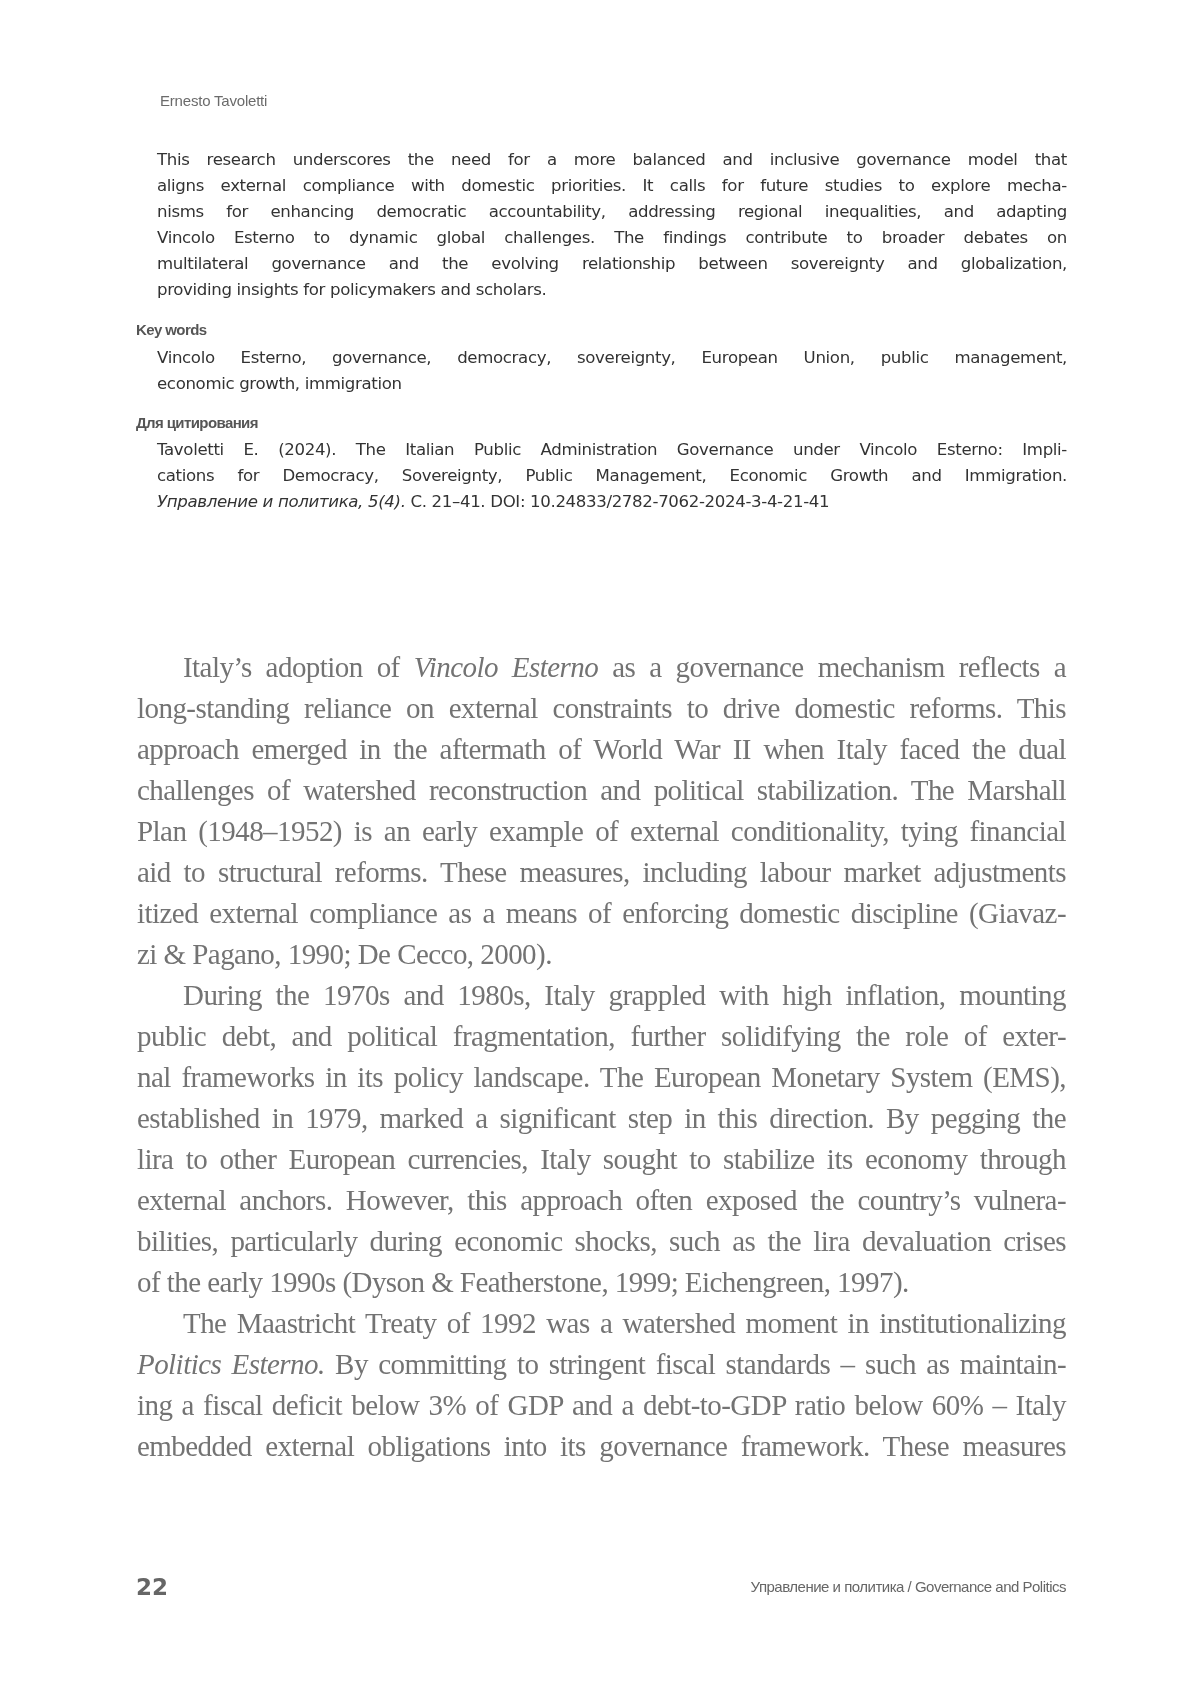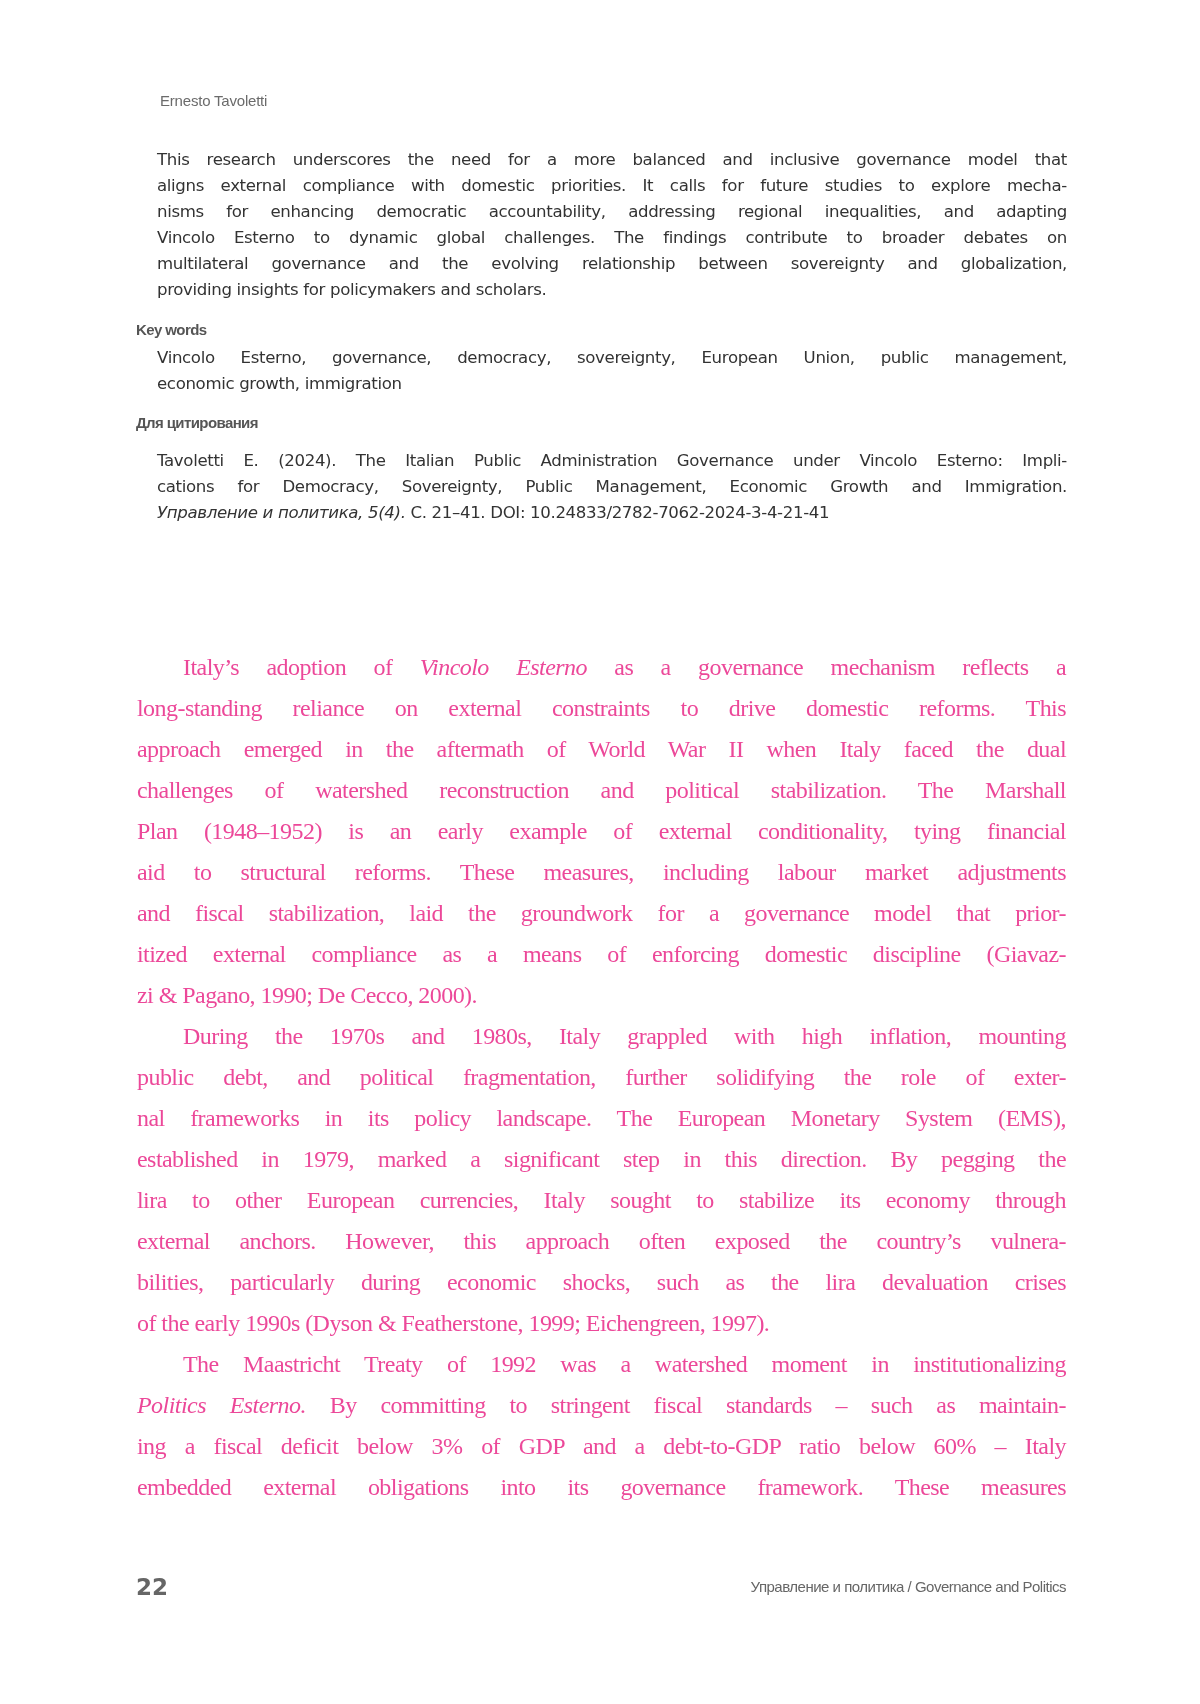--- a/index.html
+++ b/index.html
@@ -19,24 +19,24 @@
   .abstract-block .line { white-space: nowrap; display: block; text-align: justify; text-align-last: justify; }
   .abstract-block .line.last { text-align-last: left; }
   .label {
     font-family: "Liberation Sans", sans-serif; font-weight: bold; font-size: 15px; color: #555;
     letter-spacing: -0.6px;
     text-align: right;
   }
   .kw-label { left: 136px; top: 321px; }
   .kw-body { left: 157px; top: 345px; width: 910px; }
   .cite-label { left: 136px; top: 414px; }
-  .cite-body { left: 157px; top: 448px; width: 910px; }
+  .cite-body { left: 157px; top: 437px; width: 910px; }
   .body-text {
     left: 137px; top: 647px; width: 929px;
-    font-family: "Liberation Serif", serif; font-size: 24px; line-height: 41px; color: #ec4899;
+    font-family: "Liberation Serif", serif; font-size: 29px; line-height: 41px; color: #737373;
     letter-spacing: -0.55px;
   }
   .body-text .line { display: block; white-space: nowrap; text-align: justify; text-align-last: justify; }
   .body-text .line.last { text-align-last: left; }
   .body-text .indent { padding-left: 46px; }
   .page-number {
     left: 136px; top: 1574px;
     font-family: "DejaVu Sans", sans-serif; font-weight: bold; font-size: 23px; color: #666;
   }
   .journal-footer {
@@ -73,21 +73,20 @@
 </div>
 
 <div class="abs body-text" id="body">
     <div>
       <span class="line indent"><span>Italy’s adoption of </span><i>Vincolo Esterno</i><span> as a governance mechanism reflects a</span></span>
       <span class="line"><span>long-standing reliance on external constraints to drive domestic reforms. This</span></span>
       <span class="line"><span>approach emerged in the aftermath of World War II when Italy faced the dual</span></span>
       <span class="line"><span>challenges of watershed reconstruction and political stabilization. The Marshall</span></span>
       <span class="line"><span>Plan (1948–1952) is an early example of external conditionality, tying financial</span></span>
       <span class="line"><span>aid to structural reforms. These measures, including labour market adjustments</span></span>
-      <span class="line"><span>and fiscal stabilization, laid the groundwork for a governance model that prior-</span></span>
       <span class="line"><span>itized external compliance as a means of enforcing domestic discipline (Giavaz-</span></span>
       <span class="line last"><span>zi &amp; Pagano, 1990; De Cecco, 2000).</span></span>
     </div>
     <div>
       <span class="line indent"><span>During the 1970s and 1980s, Italy grappled with high inflation, mounting</span></span>
       <span class="line"><span>public debt, and political fragmentation, further solidifying the role of exter-</span></span>
       <span class="line"><span>nal frameworks in its policy landscape. The European Monetary System (EMS),</span></span>
       <span class="line"><span>established in 1979, marked a significant step in this direction. By pegging the</span></span>
       <span class="line"><span>lira to other European currencies, Italy sought to stabilize its economy through</span></span>
       <span class="line"><span>external anchors. However, this approach often exposed the country’s vulnera-</span></span>

